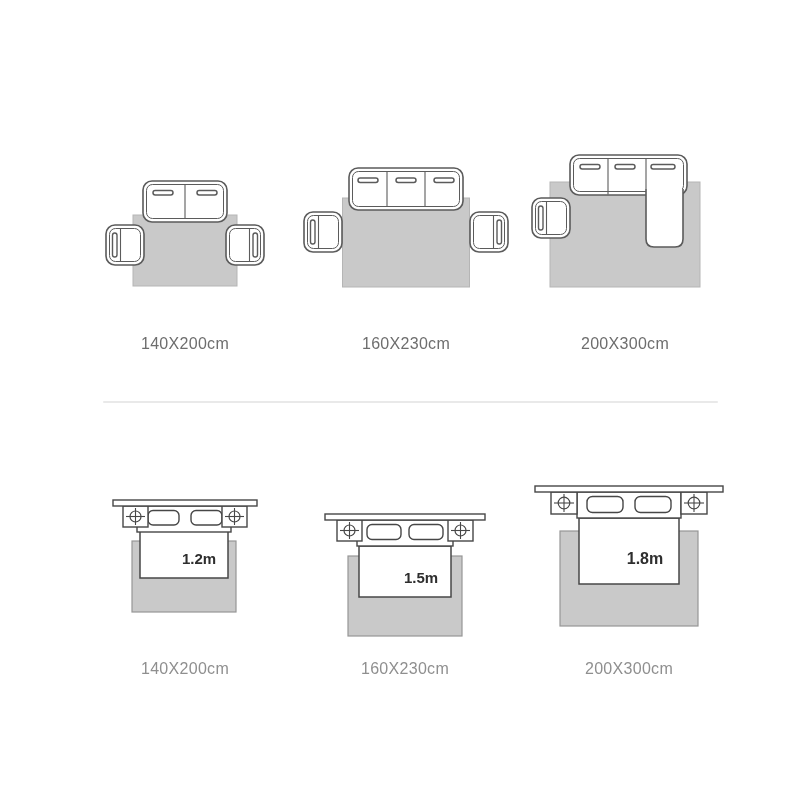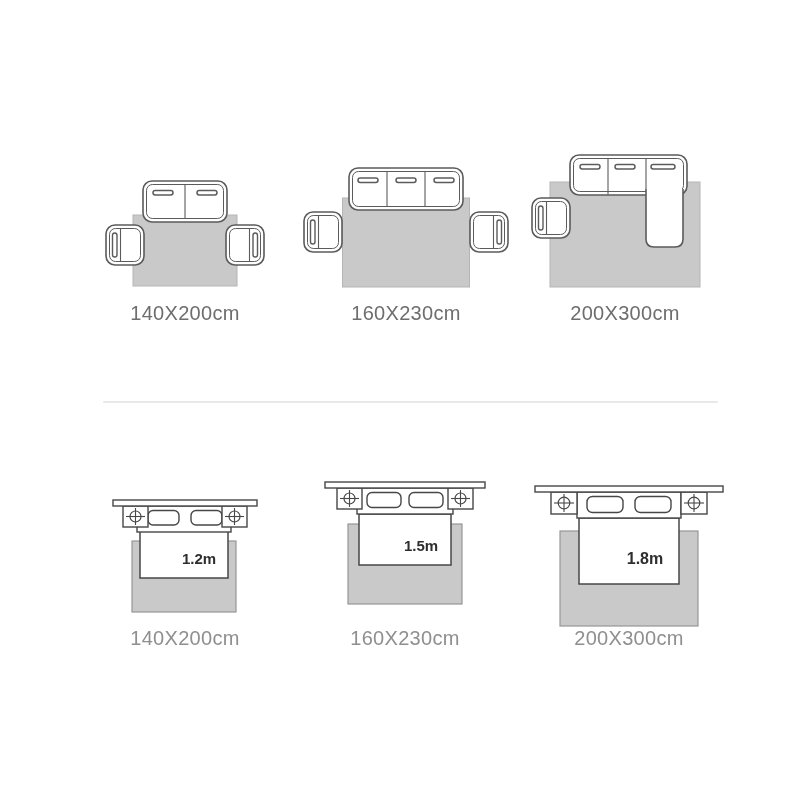--- a/index.html
+++ b/index.html
@@ -1,19 +1,19 @@
 <!DOCTYPE html>
 <html><head>
 <meta charset="utf-8">
 <style>
   html,body{margin:0;padding:0;background:#ffffff;}
   #stage{position:relative;width:800px;height:800px;background:#ffffff;overflow:hidden;
          font-family:"Liberation Sans","DejaVu Sans",sans-serif;}
   .scene{position:absolute;}
-  .size-label{position:absolute;width:200px;text-align:center;font-size:20px;letter-spacing:0.3px;}
+  .size-label{position:absolute;width:200px;text-align:center;font-size:16px;letter-spacing:0.3px;margin-top:33px;}
   .size-label.top{color:#6e6e6e;}
   .size-label.bottom{color:#8f8f8f;}
   .divider{position:absolute;left:103px;top:401px;width:615px;height:2px;background:#e9e9e9;border-radius:1px;}
   svg{display:block;}
   .bed-size-text{font-family:"Liberation Sans","DejaVu Sans",sans-serif;font-weight:600;fill:#2e2e2e;}
 </style>
 </head>
 <body>
 
 <div id="stage">
@@ -117,21 +117,21 @@
         <circle cx="134.5" cy="26.5" r="5.5" fill="none" stroke-width="1.2"></circle>
         <line x1="125" y1="26.5" x2="144" y2="26.5" stroke-width="1.1"></line>
         <line x1="134.5" y1="18" x2="134.5" y2="35" stroke-width="1.1"></line>
       </g>
       <rect x="13" y="10" width="144" height="6" fill="#ffffff" stroke="#474747" stroke-width="1.4"></rect>
       <text class="bed-size-text" x="99" y="70.5" font-size="15" text-anchor="middle" dominant-baseline="middle">1.2m</text>
     </svg>
   </div>
   <div class="size-label bottom" style="left:85px;top:627px;">140X200cm</div>
 
-  <div class="scene" style="left:310px;top:472px;">
+  <div class="scene" style="left:310px;top:504px;">
     <svg viewBox="0 0 190 140" width="190" height="140">
       <rect x="38" y="52" width="114" height="80" fill="#c9c9c9" stroke="#979797" stroke-width="1.2"></rect>
       <g fill="#ffffff" stroke="#474747">
         <rect x="49" y="42" width="92" height="51" stroke-width="1.5"></rect>
         <rect x="47" y="16" width="96" height="26" stroke-width="1.4"></rect>
         <rect x="57" y="20.5" width="34" height="15" rx="5" stroke-width="1.4"></rect>
         <rect x="99" y="20.5" width="34" height="15" rx="5" stroke-width="1.4"></rect>
       </g>
       <g fill="#ffffff" stroke="#474747">
         <rect x="27" y="16" width="25" height="21" stroke-width="1.4"></rect>

